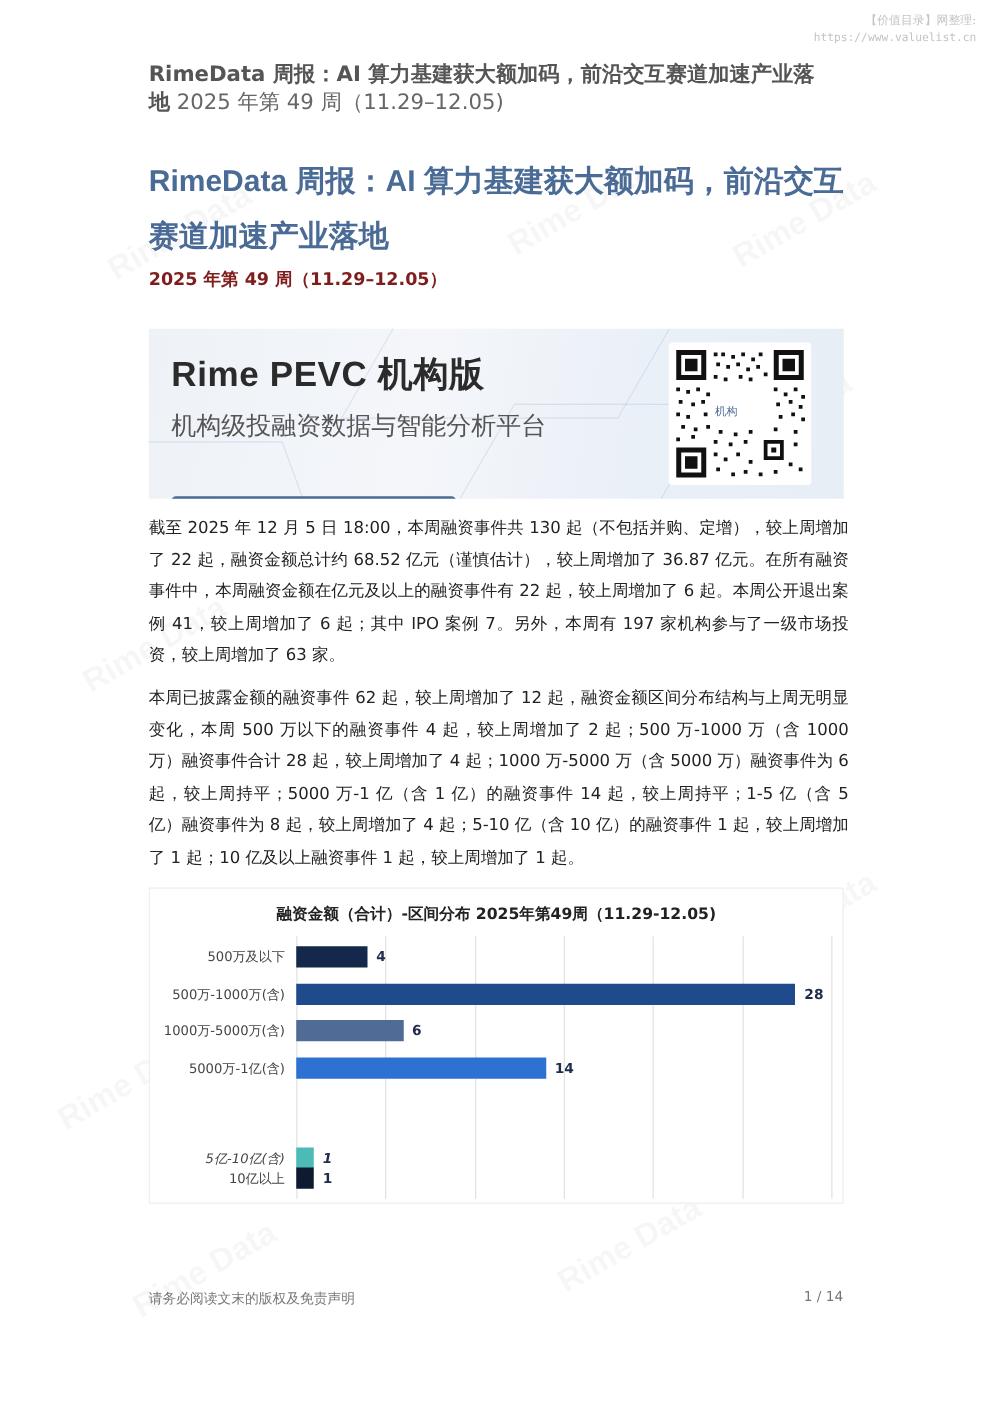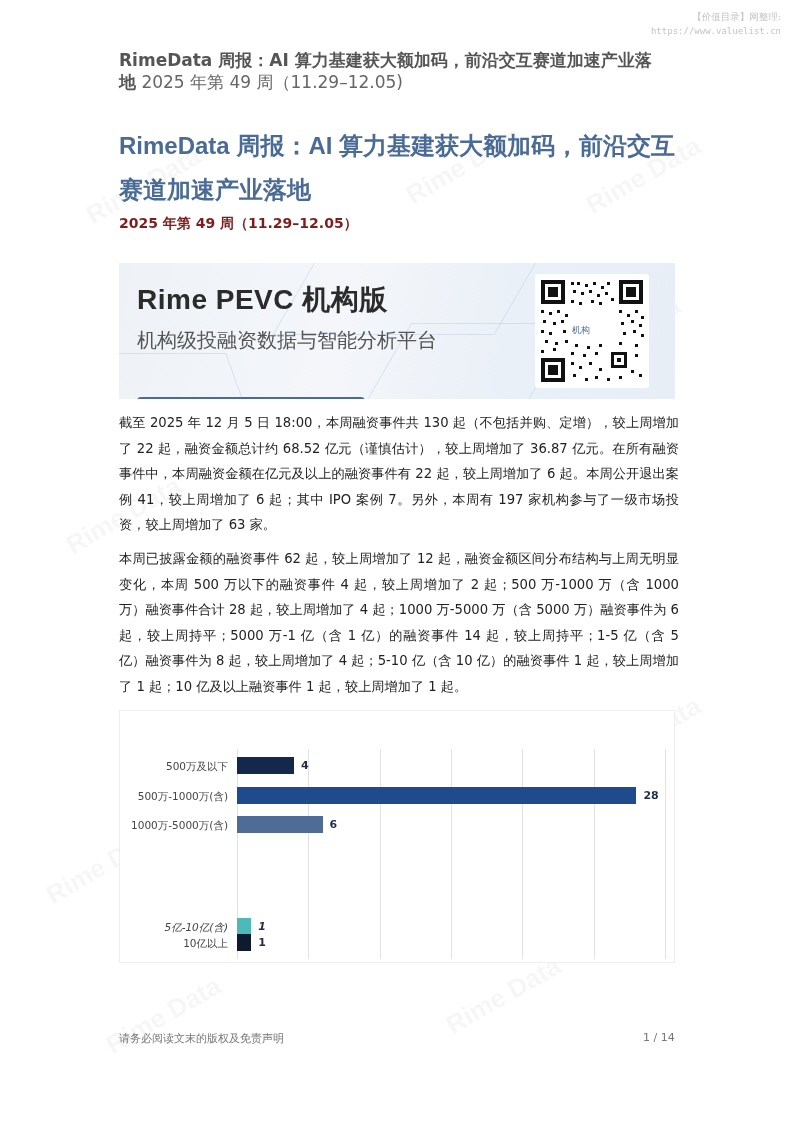--- a/index.html
+++ b/index.html
@@ -189,20 +189,21 @@
       </g>
     </svg>
     <div class="qr-label">机构</div>
   </div>
 </div>
 
 <p class="para" style="top:410px;">截至 2025 年 12 月 5 日 18:00，本周融资事件共 130 起（不包括并购、定增），较上周增加了 22 起，融资金额总计约 68.52 亿元（谨慎估计），较上周增加了 36.87 亿元。在所有融资事件中，本周融资金额在亿元及以上的融资事件有 22 起，较上周增加了 6 起。本周公开退出案例 41，较上周增加了 6 起；其中 IPO 案例 7。另外，本周有 197 家机构参与了一级市场投资，较上周增加了 63 家。</p>
 <p class="para" style="top:546px;">本周已披露金额的融资事件 62 起，较上周增加了 12 起，融资金额区间分布结构与上周无明显变化，本周 500 万以下的融资事件 4 起，较上周增加了 2 起；500 万-1000 万（含 1000 万）融资事件合计 28 起，较上周增加了 4 起；1000 万-5000 万（含 5000 万）融资事件为 6 起，较上周持平；5000 万-1 亿（含 1 亿）的融资事件 14 起，较上周持平；1-5 亿（含 5 亿）融资事件为 8 起，较上周增加了 4 起；5-10 亿（含 10 亿）的融资事件 1 起，较上周增加了 1 起；10 亿及以上融资事件 1 起，较上周增加了 1 起。</p>
 
 <div class="chart-box">
+  <div class="chart-title">融资金额（合计）-区间分布 2025年第49周（11.29-12.05)</div>
   <div class="plot" id="plot">
       <div class="gridline" style="left: 0px;"></div>
       <div class="gridline" style="left: 71.3333px;"></div>
       <div class="gridline" style="left: 142.667px;"></div>
       <div class="gridline" style="left: 214px;"></div>
       <div class="gridline" style="left: 285.333px;"></div>
       <div class="gridline" style="left: 356.667px;"></div>
       <div class="gridline" style="left: 428px;"></div>
       <div class="row" style="top: 6px;">
         <div class="lbl">500万及以下</div>
@@ -212,20 +213,25 @@
       <div class="row" style="top: 35.5px;">
         <div class="lbl">500万-1000万(含)</div>
         <div class="bar" style="width: 399.467px; background: rgb(31, 74, 140);"></div>
         <div class="val" style="left: 523.467px;">28</div>
       </div>
       <div class="row" style="top: 65px;">
         <div class="lbl">1000万-5000万(含)</div>
         <div class="bar" style="width: 85.6px; background: rgb(79, 107, 150);"></div>
         <div class="val" style="left: 209.6px;">6</div>
       </div>
+      <div class="row" style="top: 94.5px;">
+        <div class="lbl">5000万-1亿(含)</div>
+        <div class="bar" style="width: 199.733px; background: rgb(45, 114, 210);"></div>
+        <div class="val" style="left: 323.733px;">14</div>
+      </div>
       <div class="row" style="top: 167px; font-style: italic;">
         <div class="lbl">5亿-10亿(含)</div>
         <div class="bar" style="width: 14.2667px; background: rgb(77, 186, 184);"></div>
         <div class="val" style="left: 138.267px;">1</div>
       </div>
       <div class="row" style="top: 183px;">
         <div class="lbl">10亿以上</div>
         <div class="bar" style="width: 14.2667px; background: rgb(14, 26, 48);"></div>
         <div class="val" style="left: 138.267px;">1</div>
       </div>

